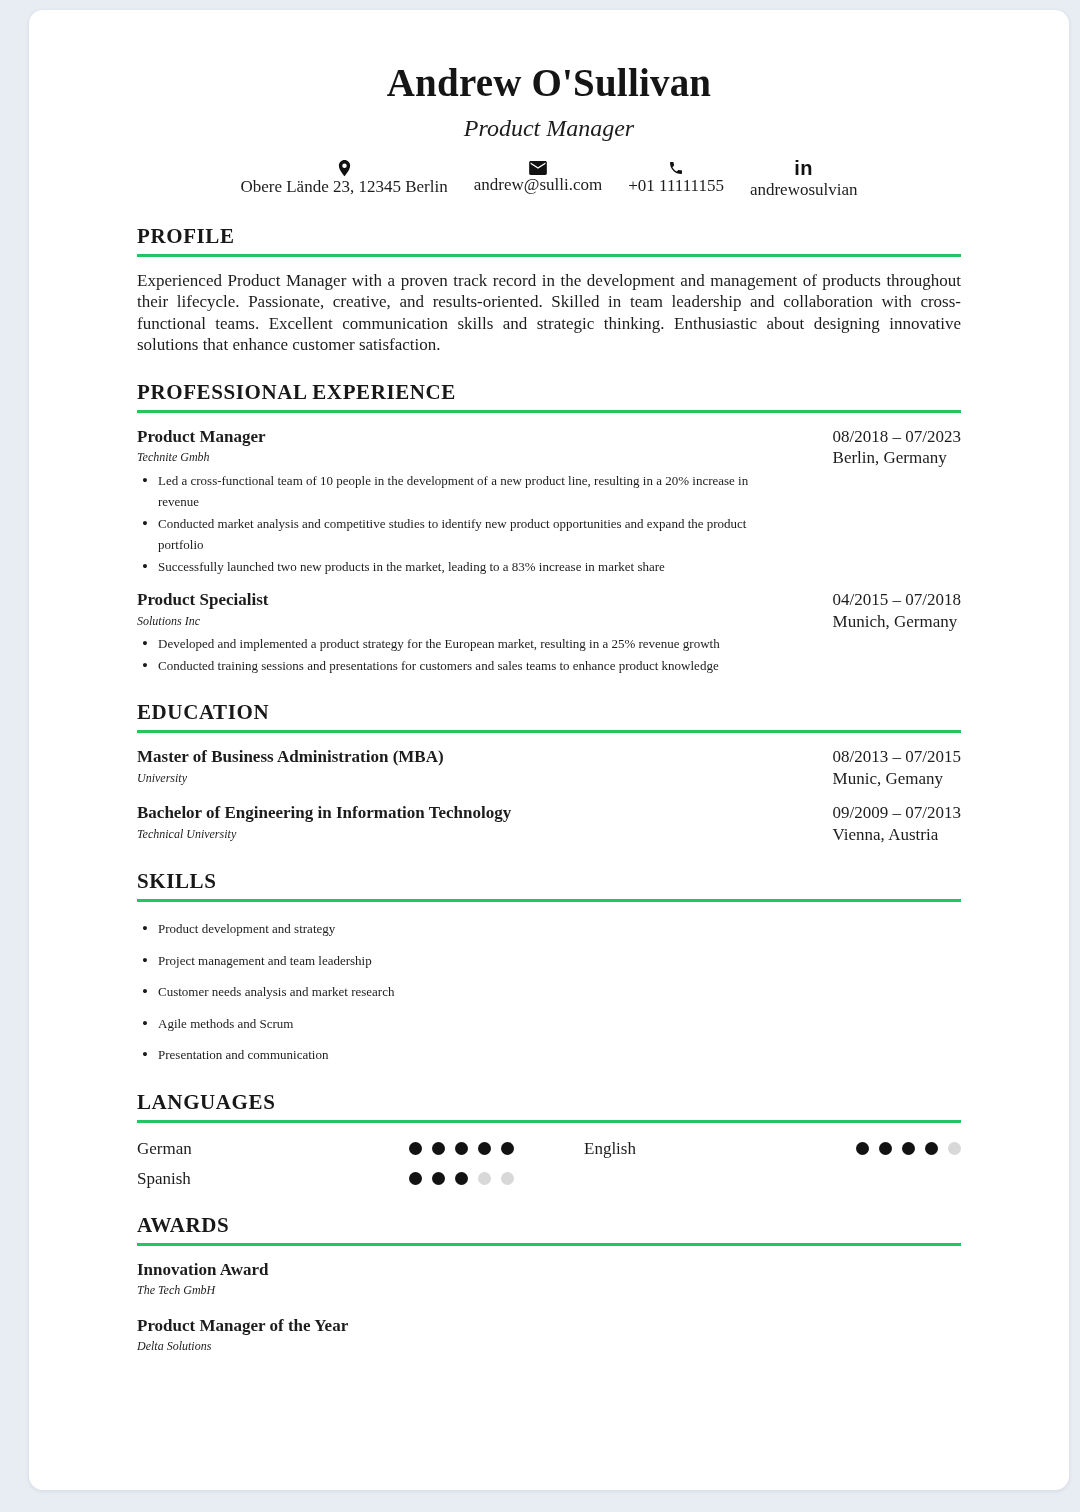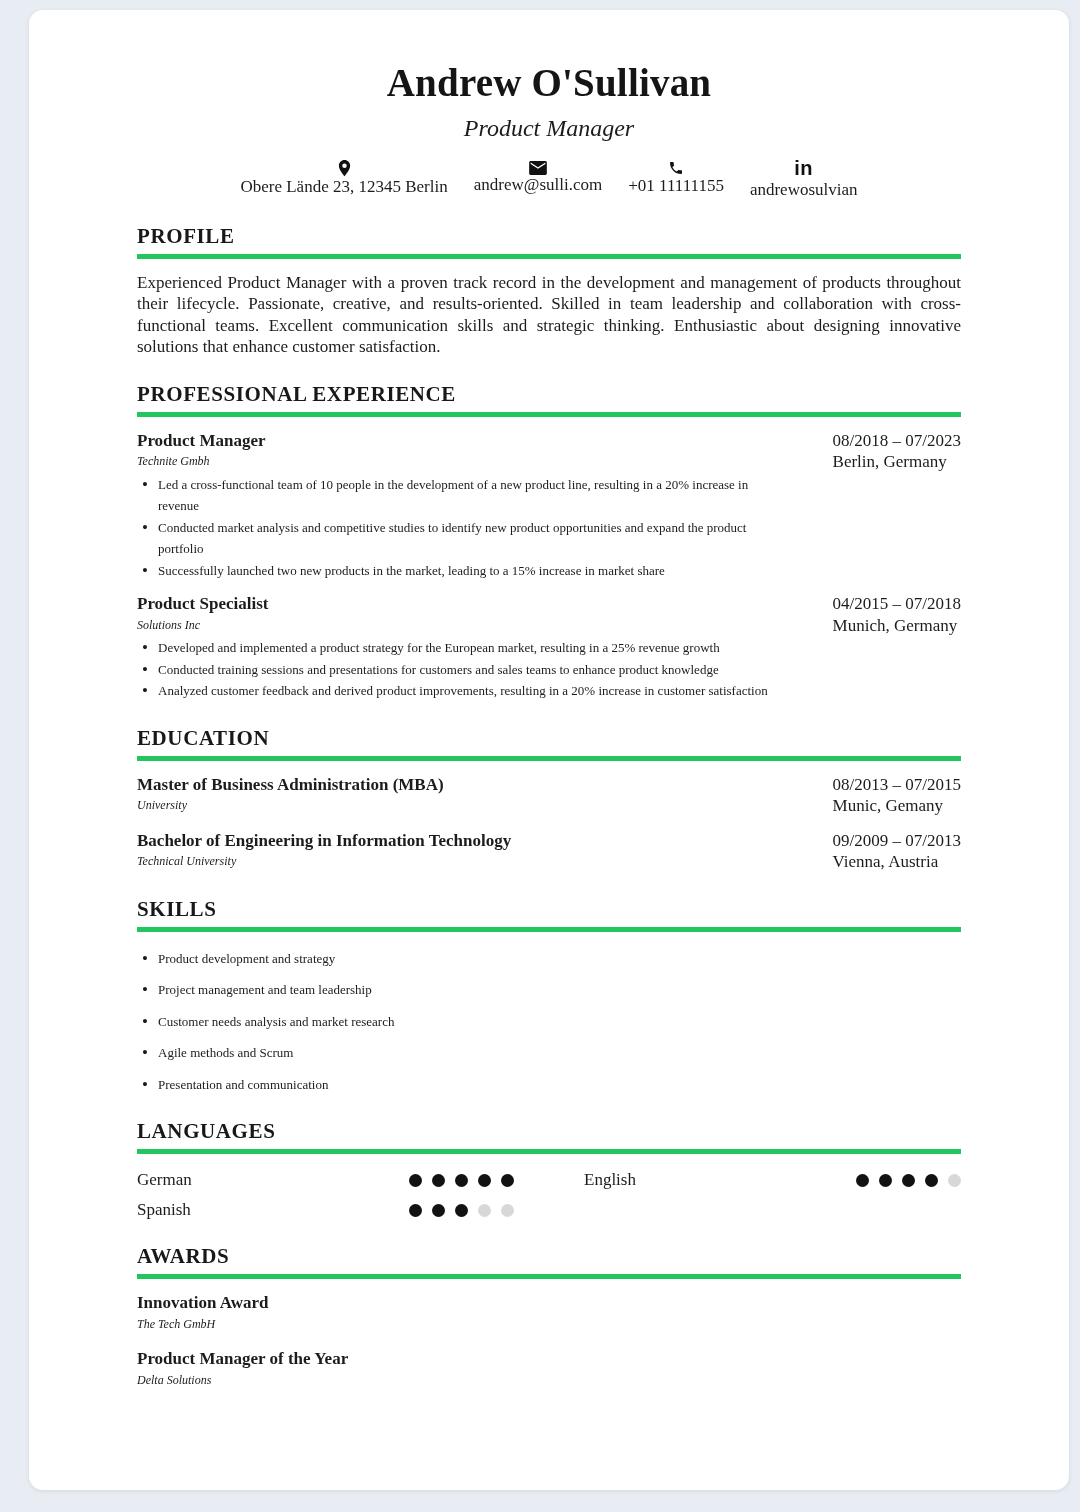--- a/index.html
+++ b/index.html
@@ -41,21 +41,21 @@
   .in-glyph {
     font-family: "Liberation Sans", "DejaVu Sans", sans-serif;
     font-weight: 800; font-size: 20px; letter-spacing: 0.5px; color: #111;
   }
   
   .section { margin-top: 24px; }
   .section h2 {
     margin: 0 0 0 0;
     font-size: 21px; font-weight: 700; letter-spacing: 0.6px;
     padding-bottom: 5px;
-    border-bottom: 5px solid #22c55e;
+    border-bottom: 3px solid #22c55e;
     color: #181818;
   }
   .section .section-body { margin-top: 13px; }
   .para {
     margin: 0; font-size: 17px; line-height: 21.5px;
     text-align: justify;
   }
   
   .entry { display: flex; justify-content: space-between; align-items: flex-start; }
   .entry + .entry { margin-top: 13px; }
@@ -164,39 +164,38 @@
               <div class="entry-sub">Technite Gmbh</div>
             </div>
             <div class="right">
               <div>08/2018 – 07/2023</div>
               <div>Berlin, Germany</div>
             </div>
           </div>
           <ul class="bullets">
             <li>Led a cross-functional team of 10 people in the development of a new product line, resulting in a 20% increase in revenue</li>
             <li>Conducted market analysis and competitive studies to identify new product opportunities and expand the product portfolio</li>
-            <li>Successfully launched two new products in the market, leading to a 15% increase in market share</li>
+            <li>Successfully launched two new products in the market, leading to a 83% increase in market share</li>
           </ul>
         </div>
 
         <div class="job">
           <div class="entry">
             <div class="left">
               <div class="entry-title">Product Specialist</div>
               <div class="entry-sub">Solutions Inc</div>
             </div>
             <div class="right">
               <div>04/2015 – 07/2018</div>
               <div>Munich, Germany</div>
             </div>
           </div>
           <ul class="bullets">
             <li>Developed and implemented a product strategy for the European market, resulting in a 25% revenue growth</li>
             <li>Conducted training sessions and presentations for customers and sales teams to enhance product knowledge</li>
-            <li>Analyzed customer feedback and derived product improvements, resulting in a 20% increase in customer satisfaction</li>
           </ul>
         </div>
 
       </div>
     </div>
 
     <div class="section">
       <h2>EDUCATION</h2>
       <div class="section-body">
 

